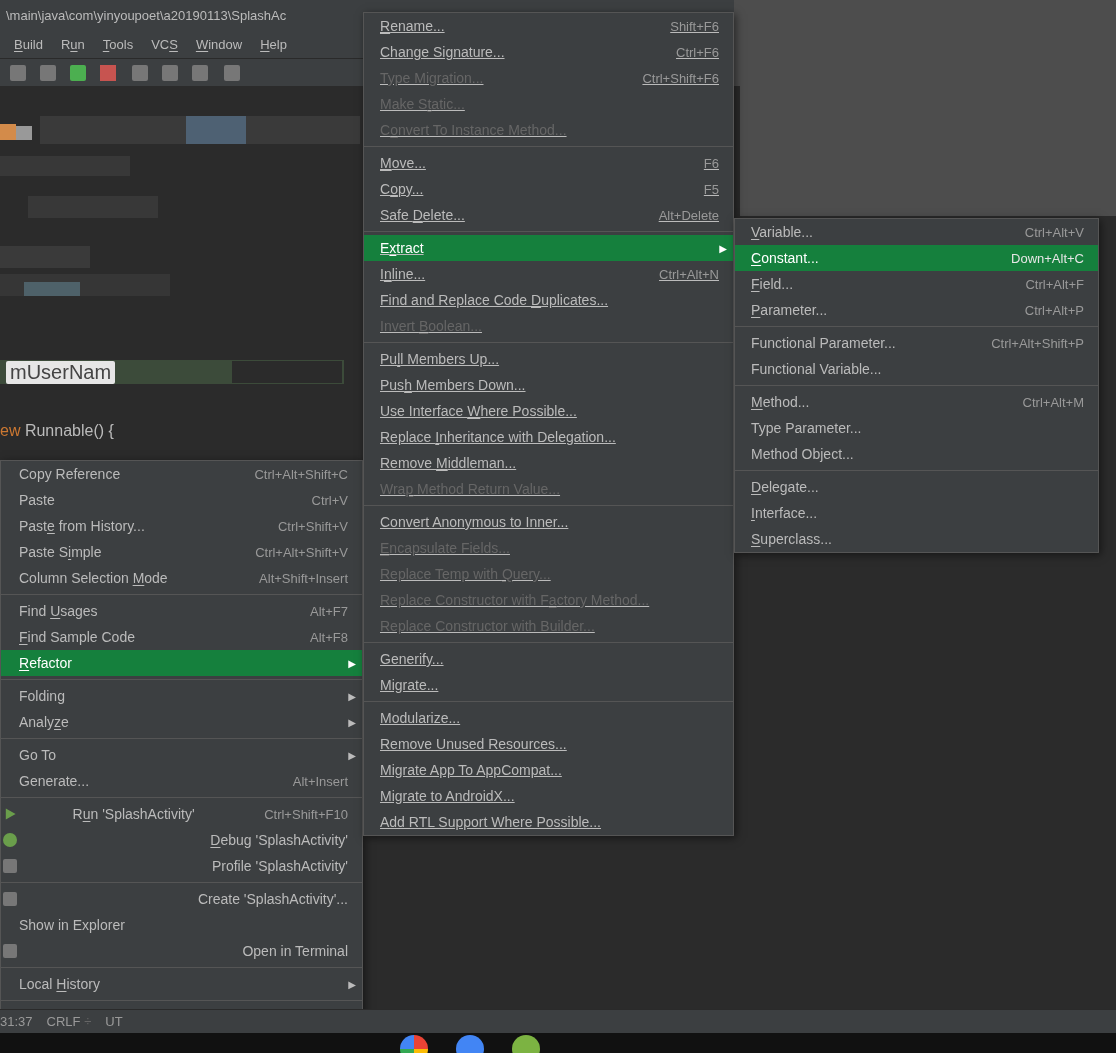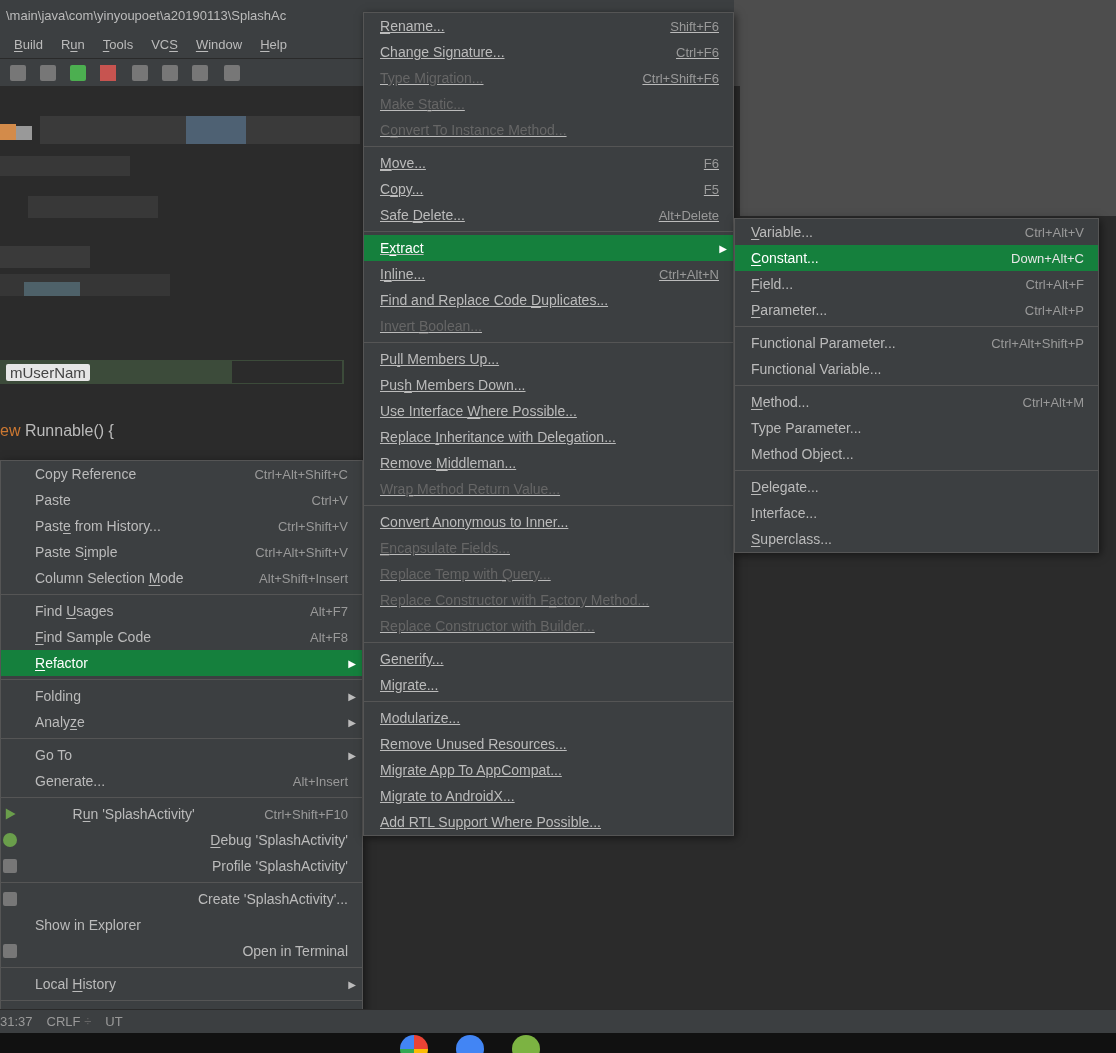--- a/index.html
+++ b/index.html
@@ -23,21 +23,21 @@
 .pix.b2 { left: 16px; top: 40px; width: 16px; height: 14px; background: #999; }
 .pix.b3 { left: 40px; top: 30px; width: 320px; height: 28px; background: #f0f0f0; opacity: 0.08; }
 .pix.b4 { left: 186px; top: 30px; width: 60px; height: 28px; background: #5c7c9a; opacity: 0.6; }
 .pix.b5 { left: 0; top: 70px; width: 130px; height: 20px; background: #f0f0f0; opacity: 0.07; }
 .pix.b6 { left: 0; top: 160px; width: 90px; height: 22px; background: #f0f0f0; opacity: 0.08; }
 .pix.b7 { left: 28px; top: 110px; width: 130px; height: 22px; background: #f0f0f0; opacity: 0.07; }
 .pix.b8 { left: 0; top: 188px; width: 170px; height: 22px; background: #f0f0f0; opacity: 0.06; }
 .pix.b9 { left: 24px; top: 196px; width: 56px; height: 14px; background: #4e6169; }
 
 .codebox { position: absolute; left: 0; top: 274px; width: 344px; height: 24px; background: #3c4b3a; display: flex; align-items: center; }
-.codebox .cbl { background: #e6e6e6; color: #444; padding: 0 4px; margin-left: 6px; font-size: 15px; border-radius: 2px; }
+.codebox .cbl { background: #e6e6e6; color: #444; padding: 0 4px; margin-left: 6px; font-size: 20px; border-radius: 2px; }
 .codebox .blk { position: absolute; width: 110px; height: 22px; background: #2b2b2b; right: 2px; top: 1px; }
 
 .codeln { position: absolute; left: 0; top: 336px; font-size: 16px; color: #cc7832; }
 .codeln .nk { color: #cc7832; }
 .codeln .id { color: #bbb; }
 
 .topright { position: absolute; top: 0; left: 734px; right: 0; height: 86px; background: #4d4d4d; }
 .topright2 { position: absolute; top: 0; right: 0; width: 376px; height: 216px; background: #4d4d4d; }
 
 .ctxmenu { position: absolute; background: #3c3f41; border: 1px solid #555; box-shadow: 2px 2px 8px rgba(0,0,0,0.5); }
@@ -52,21 +52,21 @@
 .msep { height: 1px; background: #555; margin: 3px 0; }
 .mico { width: 14px; height: 14px; display: inline-block; margin-right: 6px; flex: 0 0 auto; }
 .ic-run   { background: linear-gradient(135deg,#6a9e4b,#6a9e4b); clip-path: polygon(20% 10%,90% 50%,20% 90%); }
 .ic-debug { background: #6a9e4b; border-radius: 50%; }
 .ic-prof  { background: #777; border-radius: 2px; }
 .ic-cre   { background: #777; border-radius: 2px; }
 .ic-term  { background: #777; border-radius: 2px; }
 .ic-diff  { background: #4b8cd6; clip-path: polygon(50% 0,100% 50%,50% 100%,0 50%); }
 
 .menu1 { left: 0; top: 460px; width: 363px; }
-.menu1 .mitem { padding-left: 34px; }
+.menu1 .mitem { padding-left: 18px; }
 .menu1 .wic { padding-left: 2px; }
 .menu2 { left: 363px; top: 12px; width: 371px; text-decoration: underline; }
 .menu3 { left: 734px; top: 218px; width: 365px; }
 
 .statusbar { position: absolute; bottom: 20px; left: 0; right: 0; height: 24px; background: #3c3f41; border-top: 1px solid #2a2a2a; display: flex; align-items: center; justify-content: flex-start; padding-right: 8px; gap: 14px; color: #999; font-size: 13px; }
 .statusbar .sep { color: #666; }
 
 .taskbar { position: absolute; bottom: 0; left: 0; right: 0; height: 20px; background: #111; overflow: hidden; }
 .tbcirc { width: 28px; height: 28px; border-radius: 50%; display: inline-block; position: relative; top: 2px; margin-left: 24px; }
 .tbc1 { background: conic-gradient(#ea4335 0 25%,#fbbc05 0 50%,#34a853 0 75%,#4285f4 0); margin-left: 400px; }

